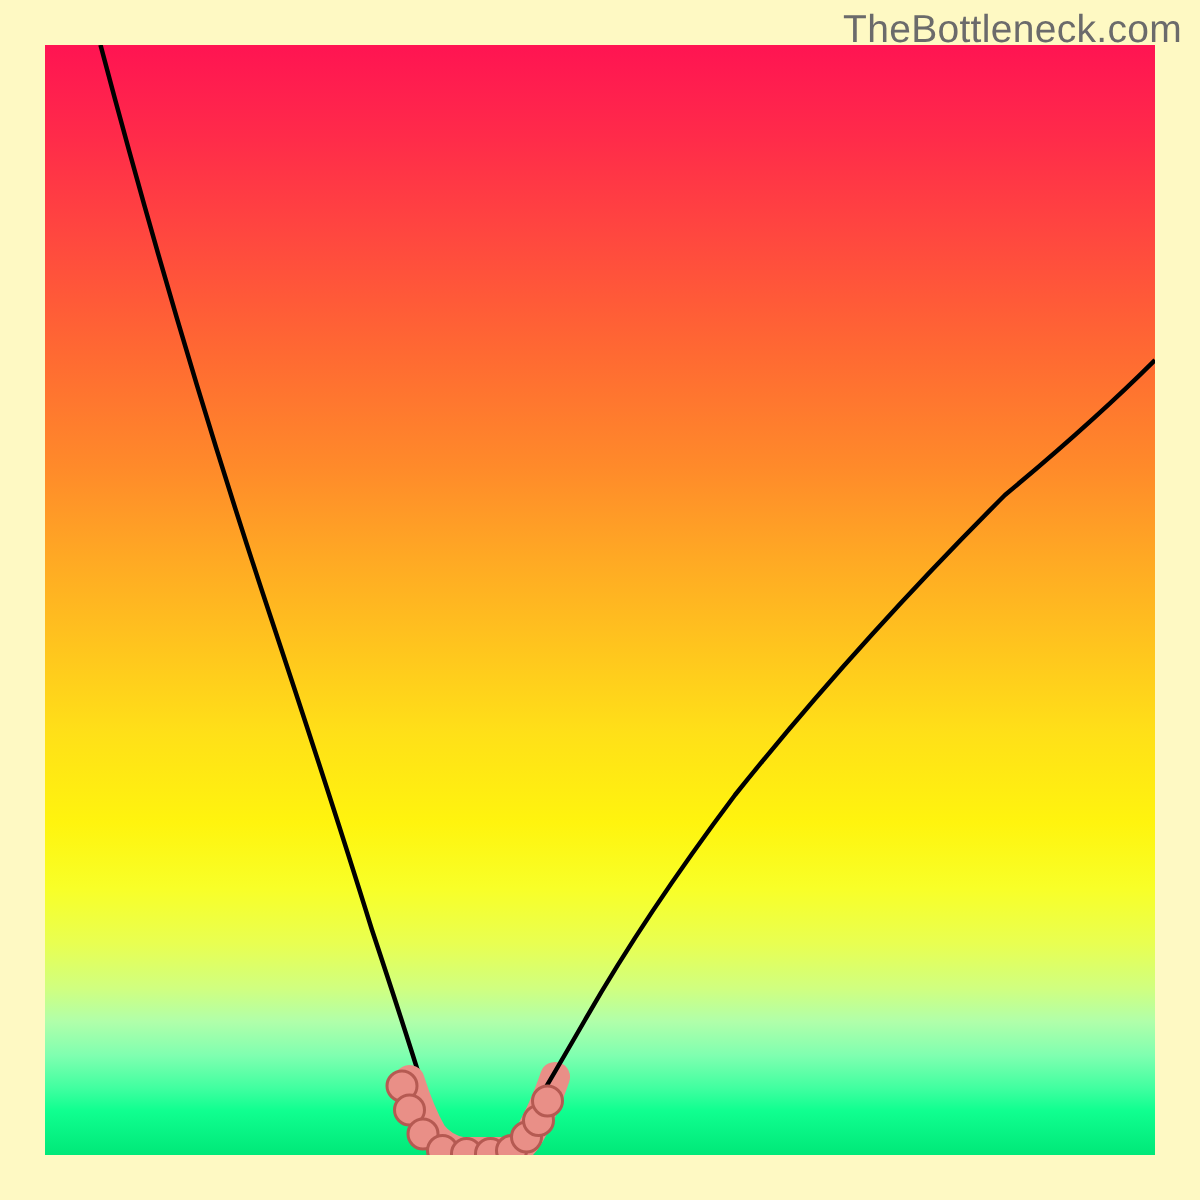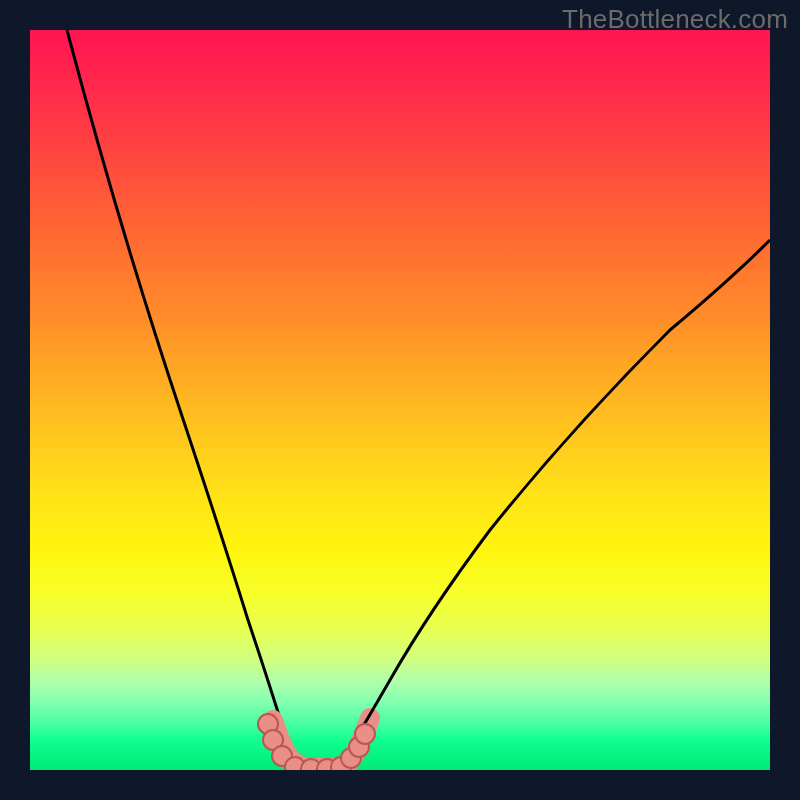--- a/index.html
+++ b/index.html
@@ -10,21 +10,21 @@
     overflow: hidden;
     background: #000;
     font-family: Arial, Helvetica, sans-serif;
   }
   .frame {
     position: absolute;
     top: 0;
     left: 0;
     width: 800px;
     height: 800px;
-    background: #0f172a;
+    background: #fef9c3;
   }
   .plot-area {
     position: absolute;
     top: 30px;
     left: 30px;
     width: 740px;
     height: 740px;
     background: linear-gradient(to bottom,
       #ff1452 0%,
       #ff2a4a 8%,

